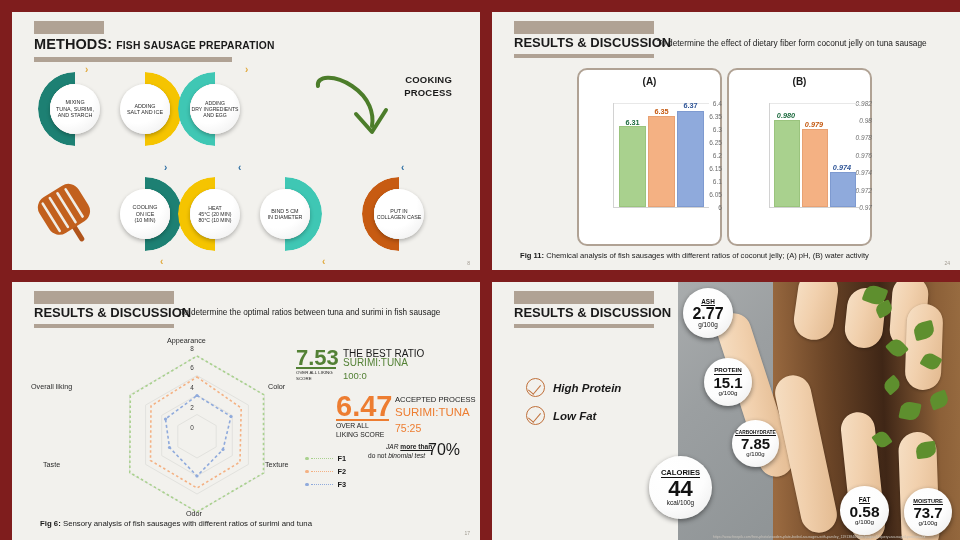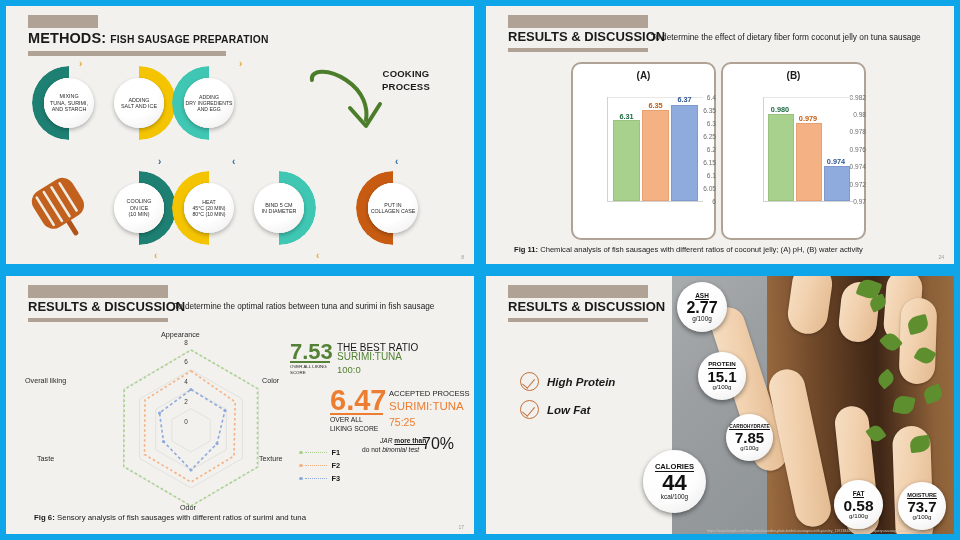--- a/index.html
+++ b/index.html
@@ -11,22 +11,22 @@
   }
   #grid {
     width: 960px; height: 540px;
     display: grid;
     grid-template-columns: 480px 480px;
     grid-template-rows: 270px 270px;
   }
   .slide {
     position: relative;
     width: 480px; height: 270px;
-    background: #0ea5e9;
-    padding: 6px;
+    background: #7f1d1d;
+    padding: 12px;
   }
   .slide-inner {
     position: relative;
     width: 468px; height: 258px;
     background: #f2f1ed;
     overflow: hidden;
   }
 
   
   .hdr-tab {
@@ -74,21 +74,21 @@
     display: flex; align-items: center; justify-content: center;
     text-align: center;
     color: #2a2a2a;
     line-height: 1.18;
   }
   .cook-label {
     position: absolute;
     font-weight: bold;
     font-size: 9.5px;
     color: #1a1a1a;
-    text-align: center;
+    text-align: right;
     line-height: 1.35;
     letter-spacing: .2px;
   }
 
   
   #s2 .hdr-tab   { left: 22px; top: 9px; width: 140px; }
   #s2 .hdr-title { left: 22px; top: 23px; font-size: 13px; letter-spacing: 0; }
   #s2 .hdr-rule  { left: 22px; top: 42px; width: 140px; height: 4px; }
   #s2 .hdr-sub   { left: 165px; top: 26px; font-size: 8.3px; }
 
@@ -373,21 +373,21 @@
           <div class="bar" style="left:63px;width:27px;height:96.2px;background:#8faadc;border:1px solid #7e9ad0;"></div>
         </div>
         <div class="barlabel" style="left:42px;top:50px;width:27px;color:#1d6b3f;">6.31</div>
         <div class="barlabel" style="left:71px;top:39px;width:27px;color:#c55a11;">6.35</div>
         <div class="barlabel" style="left:100px;top:33px;width:27px;color:#2f5597;">6.37</div>
       </div>
 
       <div class="chart-card" style="left:235px;top:56px;width:145px;height:178px;">
         <div class="chart-title">(B)</div>
       </div>
-      <div style="position:absolute;left:235px;top:56px;width:145px;height:138px;">
+      <div style="position:absolute;left:235px;top:56px;width:145px;height:138px;font-style:italic;">
         <div class="ytick" style="top:35px;width:38px;">0.982</div>
         <div class="ytick" style="top:52px;width:38px;">0.98</div>
         <div class="ytick" style="top:69px;width:38px;">0.978</div>
         <div class="ytick" style="top:87px;width:38px;">0.976</div>
         <div class="ytick" style="top:104px;width:38px;">0.974</div>
         <div class="ytick" style="top:122px;width:38px;">0.972</div>
         <div class="ytick" style="top:139px;width:38px;">0.97</div>
         <div class="gridline" style="left:42px;top:35px;width:90px;"></div>
         <div class="axisline" style="left:42px;top:35px;width:1px;height:104px;"></div>
         <div class="axisline" style="left:42px;top:139px;width:90px;height:1px;"></div>

